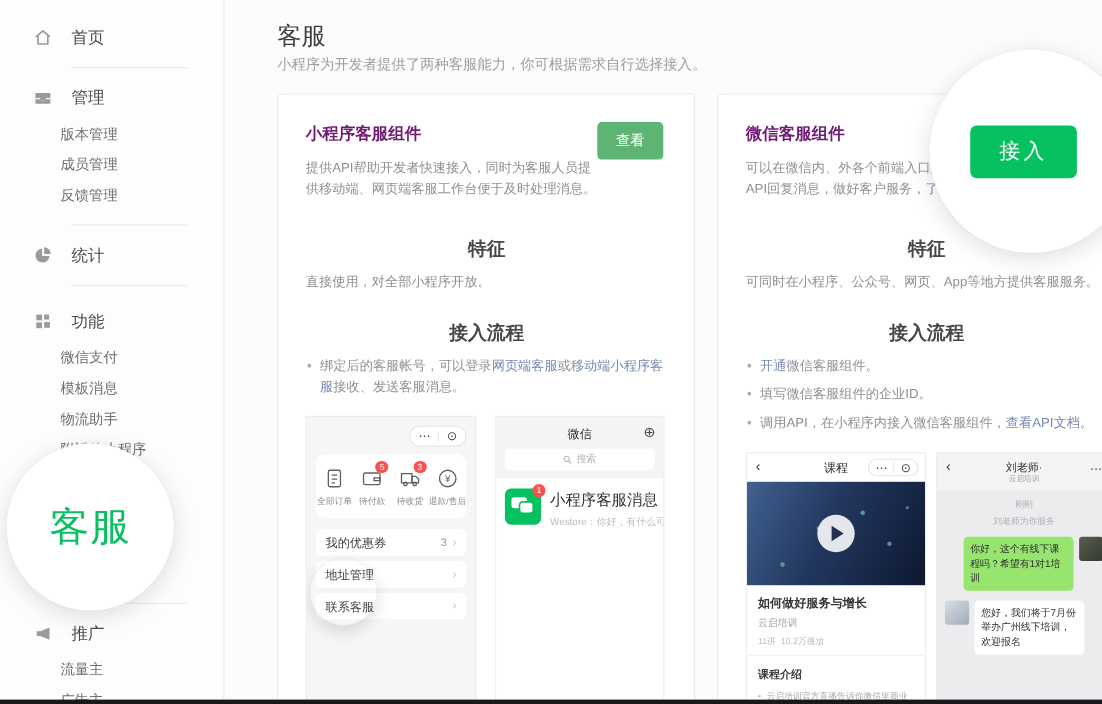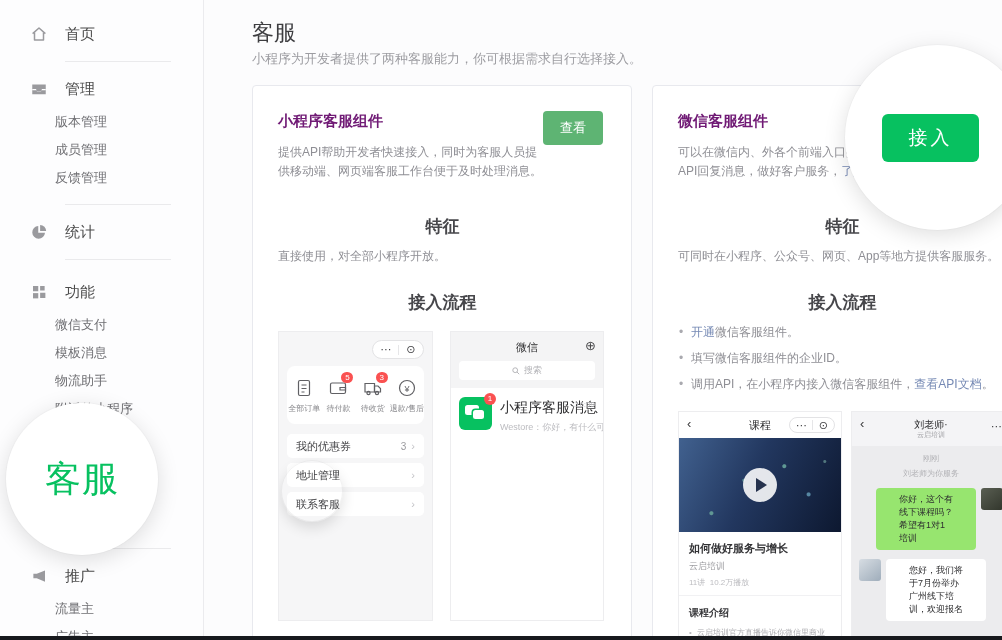--- a/index.html
+++ b/index.html
@@ -126,21 +126,21 @@
   .p4-head { height:34px; background:#f4f4f6; position:relative; }
   .p4-name { position:absolute; left:0; right:0; top:6px; text-align:center; font-size:10px; color:#2e2e30; }
   .p4-org { position:absolute; left:0; right:0; top:18px; text-align:center; font-size:7px; color:#a2a2a6; }
   .p4-more { position:absolute; right:8px; top:8px; font-size:11px; color:#3c3c3e; }
   .p4-sys { text-align:center; font-size:8px; color:#b2b2b6; margin-top:7px; }
   .msg { display:flex; padding:0 7px; margin-top:9px; align-items:flex-start; }
   .msg.out { justify-content:flex-end; }
   .m-av { width:22px; height:22px; border-radius:3px; flex:0 0 auto; }
   .m-av.dark { background:linear-gradient(140deg,#5a5f53,#32362c); margin-left:5px; }
   .m-av.light { background:linear-gradient(140deg,#d7dde3,#9fadbb); margin-right:5px; }
-  .bubble { max-width:100px; border-radius:4px; padding:5px 23px; font-size:9px; line-height:13px; color:#2d2d2f; }
+  .bubble { max-width:100px; border-radius:4px; padding:5px 6px; font-size:9px; line-height:13px; color:#2d2d2f; }
   .bubble.green { background:#97e56f; }
   .bubble.white { background:#fff; }
 
   
   .spot { position:absolute; background:#fff; border-radius:50%; z-index:30;
     box-shadow:0 5px 22px rgba(0,0,0,0.13), 0 0 0 1px rgba(0,0,0,0.02);
     display:flex; align-items:center; justify-content:center; }
   .spot-side { left:6px; top:403px; width:152px; height:152px; }
   .spot-side span { font-size:36px; color:#07c160; font-weight:500; letter-spacing:1px; }
   .spot-top { left:845px; top:45px; width:185px; height:185px; }
@@ -229,20 +229,21 @@
     <section class="card">
       <h2 class="c-title">小程序客服组件</h2>
       <button class="c-btn">查看</button>
       <p class="c-desc w1">提供API帮助开发者快速接入，同时为客服人员提供移动端、网页端客服工作台便于及时处理消息。</p>
 
       <h3 class="c-h">特征</h3>
       <p class="c-p">直接使用，对全部小程序开放。</p>
 
       <h3 class="c-h" style="margin-top:26px">接入流程</h3>
       <ul class="c-ul">
+        <li><span>绑定后的客服帐号，可以登录</span><span class="lnk">网页端客服</span><span>或</span><span class="lnk">移动端小程序客服</span><span>接收、发送客服消息。</span></li>
       </ul>
 
       <div class="phones">
 
         <div class="phone p-orders">
           <div class="capsule">
             <span class="cd">⋯</span>
             <span class="cs"></span>
             <span class="ct">⊙</span>
           </div>

